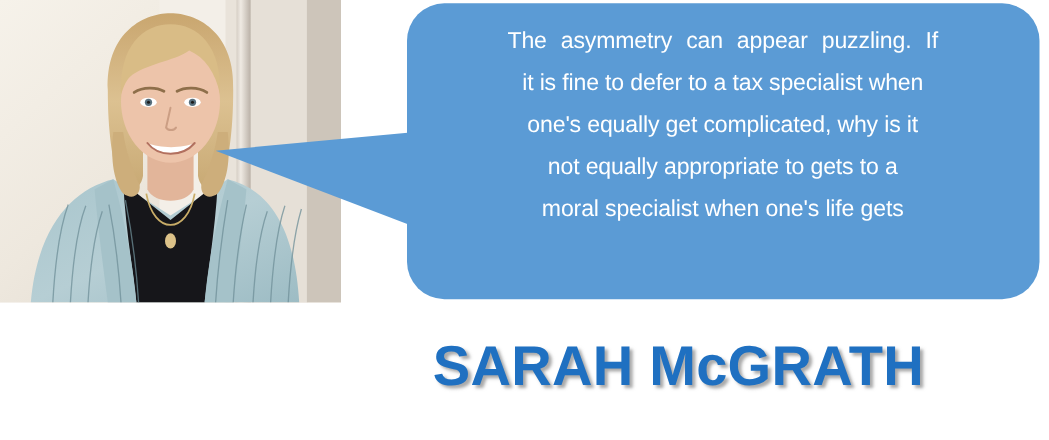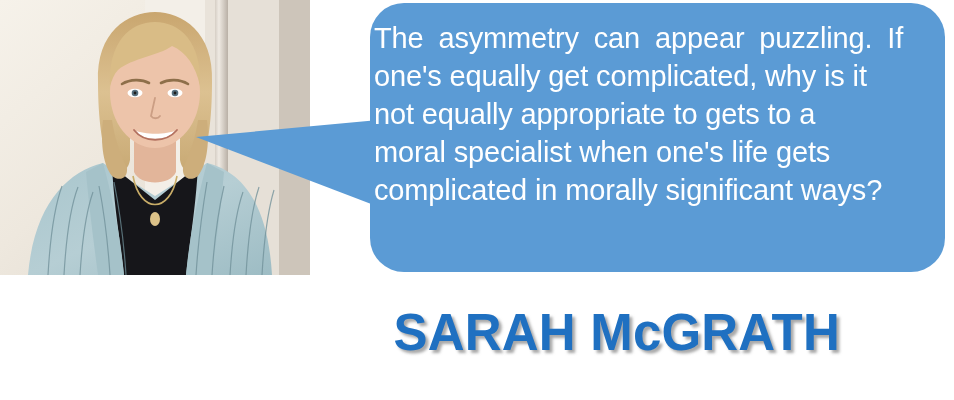--- a/index.html
+++ b/index.html
@@ -39,22 +39,23 @@
   #bubble-layer svg { display: block; width: 954px; height: 400px; }
 
   #bubble-text {
     position: absolute;
     left: 374px;
     top: 19px;
     width: 566px;
     height: 240px;
     color: #ffffff;
     font-family: "Liberation Sans", sans-serif;
-    font-size: 29px;
+    font-size: 21px;
     line-height: 38px;
+    text-align: center;
     letter-spacing: -0.15px;
     pointer-events: auto;
   }
   #bubble-text .line { display: block; white-space: nowrap; }
   #bubble-text .line.justified {
     word-spacing: 7px;
   }
 
   
   #name-caption {
@@ -172,19 +173,19 @@
   <svg viewBox="0 0 954 400" xmlns="http://www.w3.org/2000/svg" aria-hidden="true">
 
     <polygon points="196,137 400,118 400,215" fill="#5B9BD5"></polygon>
 
     <rect x="370" y="3" width="575" height="269" rx="34" ry="34" fill="#5B9BD5"></rect>
   </svg>
 </div>
 
 <div id="bubble-text">
   <span class="line justified">The asymmetry can appear puzzling. If</span>
+  <span class="line">it is fine to defer to a tax specialist when</span>
   <span class="line">one's equally get  complicated, why is it</span>
   <span class="line">not equally appropriate to gets to a</span>
   <span class="line">moral specialist when one's life gets</span>
-  <span class="line">complicated in morally significant ways?</span>
 </div>
 
 <div id="name-caption">SARAH McGRATH</div>
 
 </body></html>

